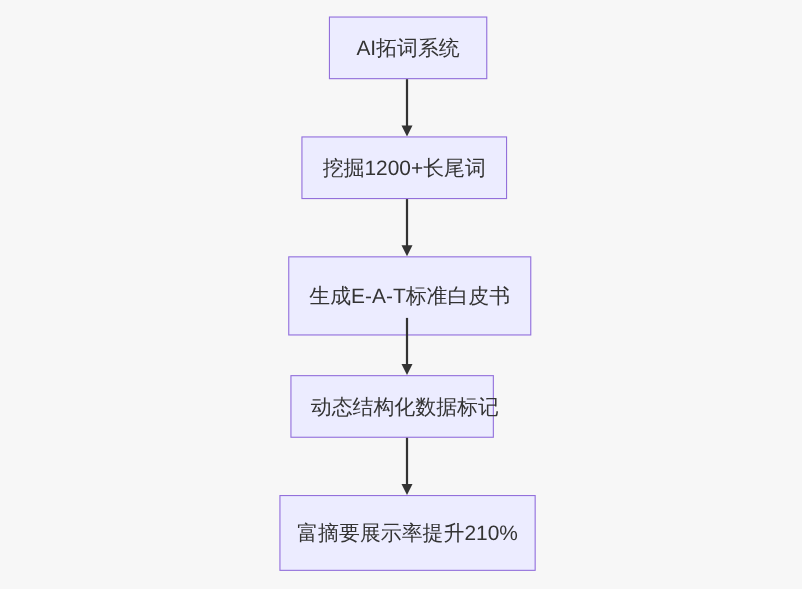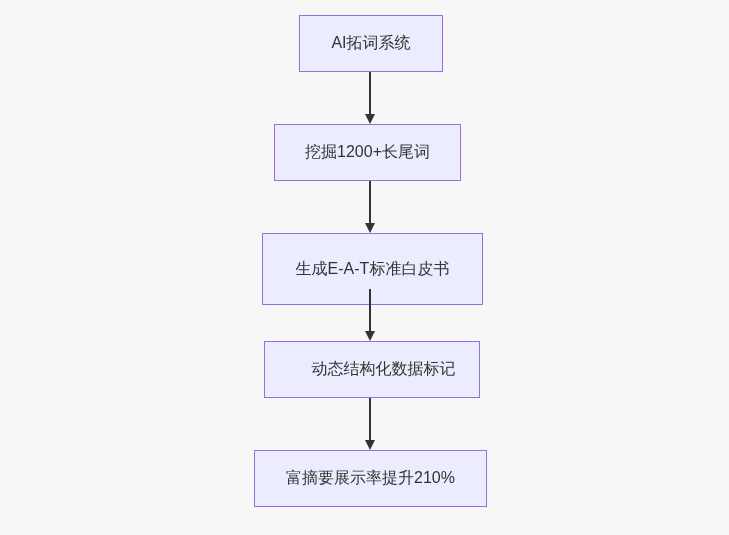--- a/index.html
+++ b/index.html
@@ -19,32 +19,32 @@
   .canvas {
     position: relative;
     width: 729px; height: 535px;
     background: var(--background);
   }
   .node {
     position: absolute;
     background: var(--node-fill);
     border: 1px solid var(--node-border);
     color: var(--text);
-    font-size: 16px;
+    font-size: 19px;
     display: flex;
     align-items: center;
     justify-content: center;
     text-align: center;
     white-space: nowrap;
   }
   .node-1 { left: 299px; top: 15px;  width: 144px; height: 57px; }
   .node-2 { left: 274px; top: 124px; width: 187px; height: 57px; }
   .node-3 { left: 262px; top: 233px; width: 221px; height: 72px; }
-  .node-4 { left: 264px; top: 341px; width: 216px; height: 57px; padding-left: 23px; }
-  .node-5 { left: 254px; top: 450px; width: 233px; height: 57px; }
+  .node-4 { left: 264px; top: 341px; width: 185px; height: 57px; padding-left: 23px; }
+  .node-5 { left: 254px; top: 450px; width: 233px; height: 69px; }
   .arrow {
     position: absolute;
     width: 12px;
     left: 364px; 
   }
   .arrow-1 { top: 72px;  height: 52px; }
   .arrow-2 { top: 181px; height: 52px; }
   .arrow-3 { top: 289px; height: 52px; }
   .arrow-4 { top: 398px; height: 52px; }
   .arrow-line {

